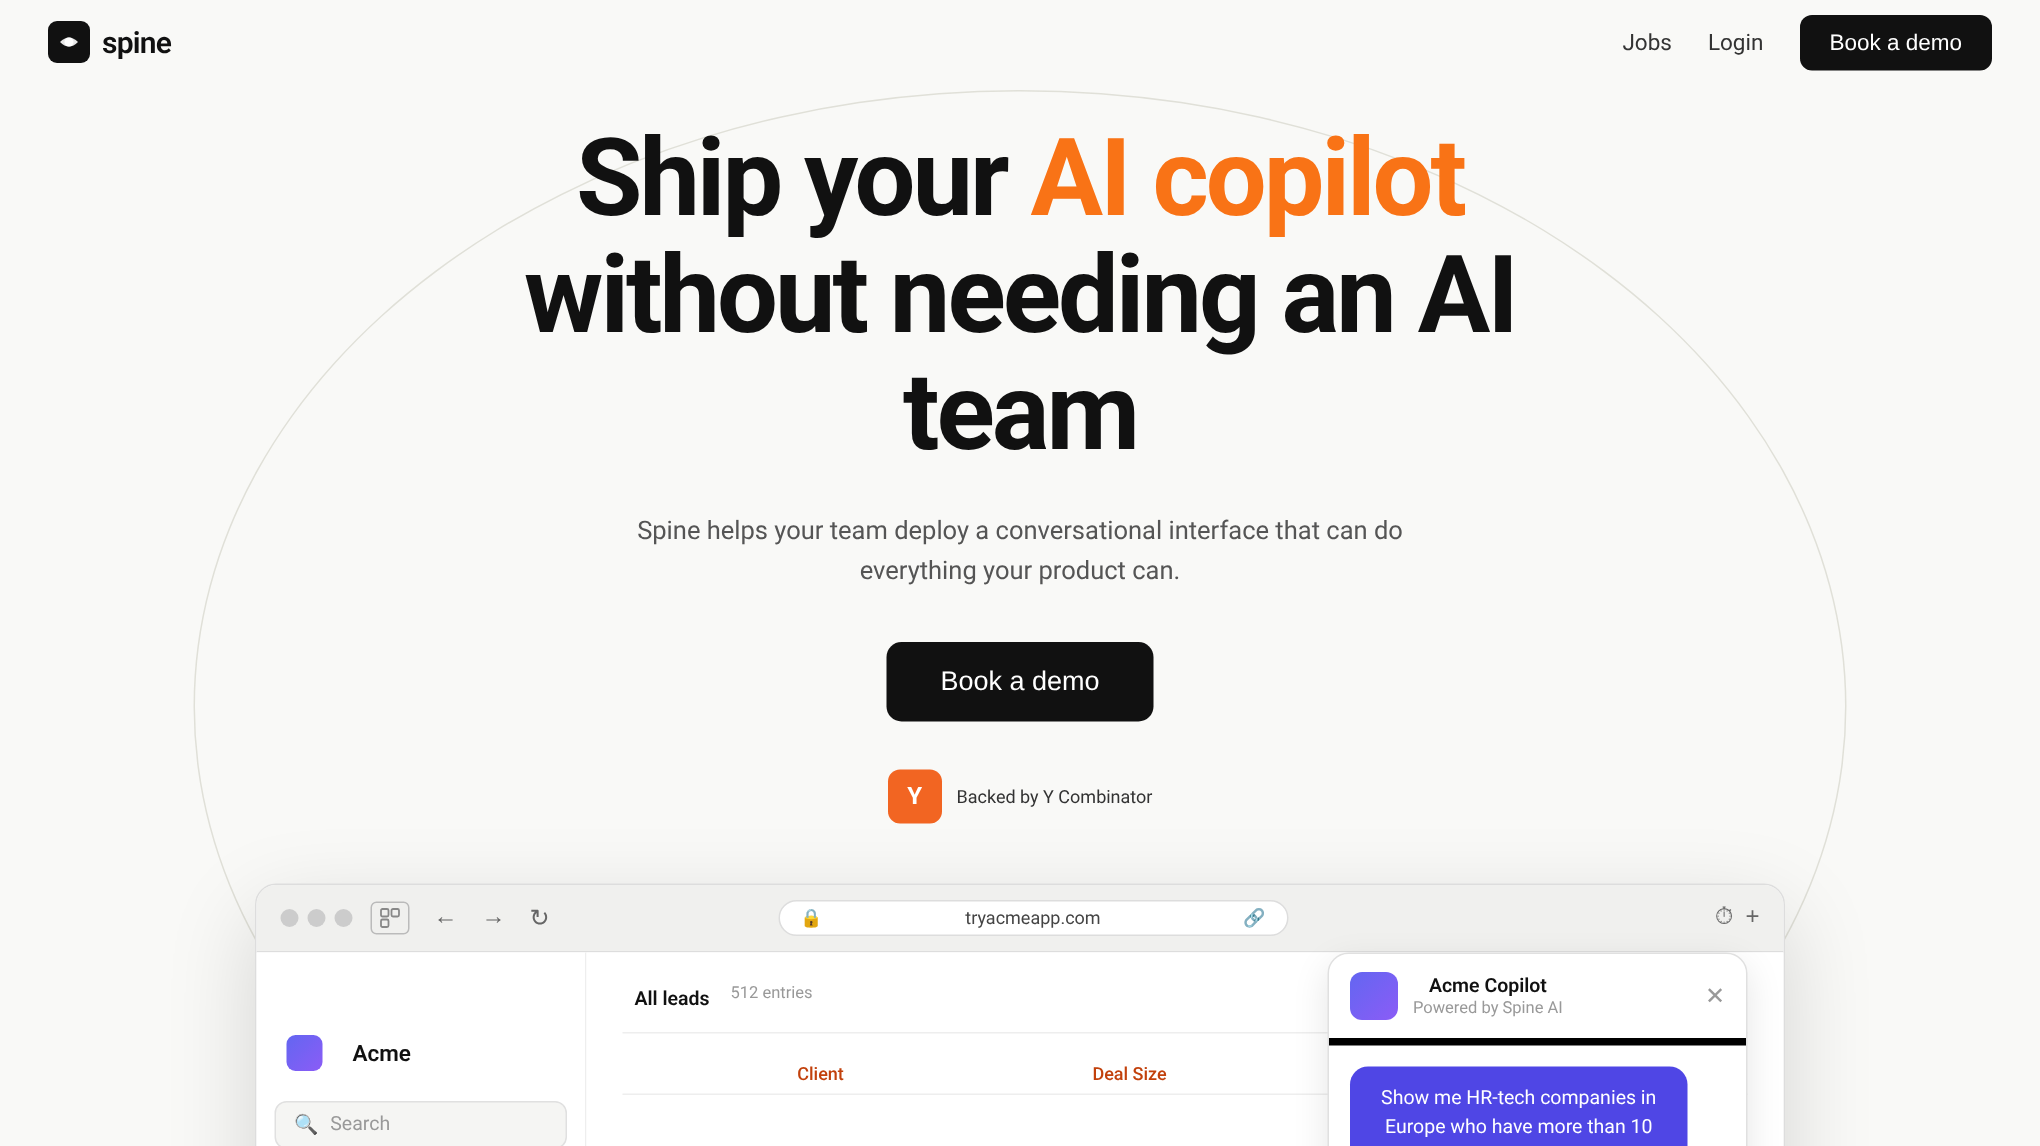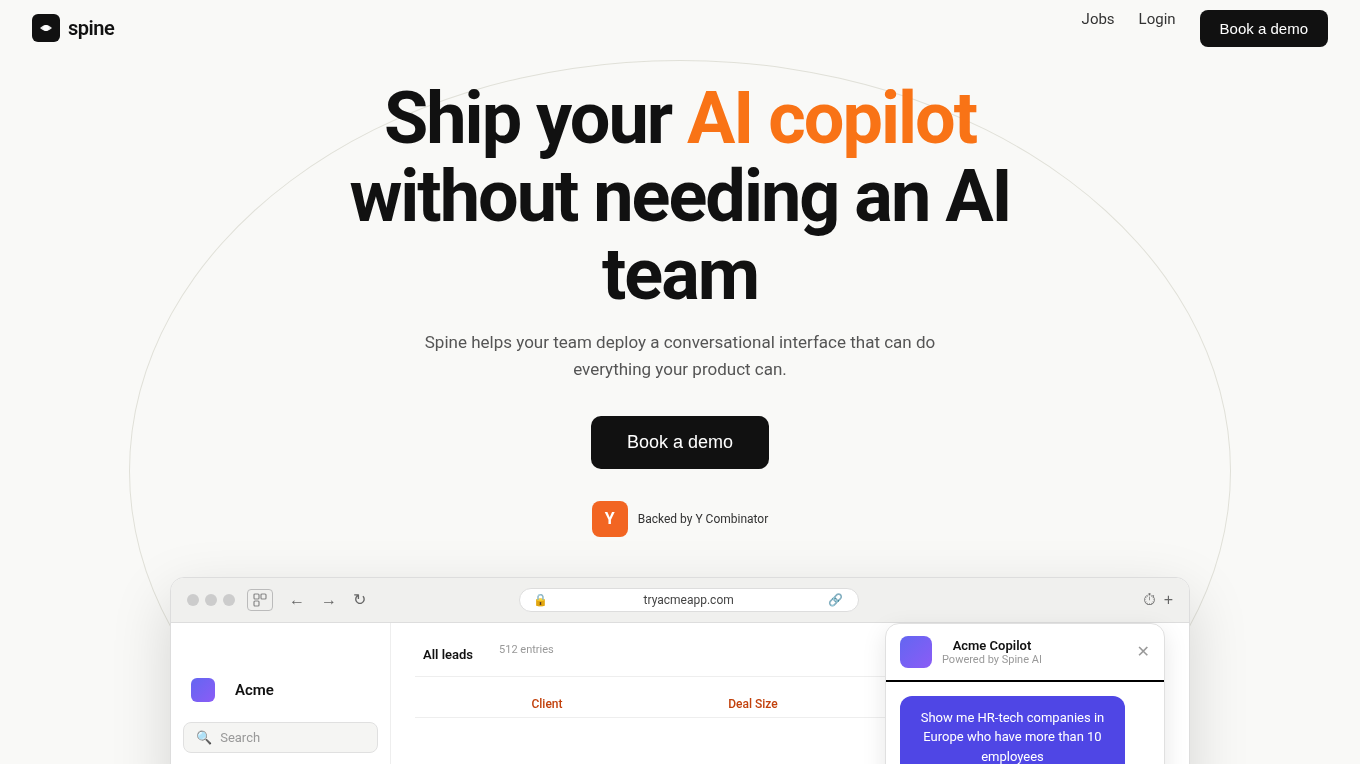--- a/index.html
+++ b/index.html
@@ -37,20 +37,21 @@
 
     .logo-text {
       font-size: 20px;
       font-weight: 600;
       color: #111;
       letter-spacing: -0.5px;
     }
 
     .nav-right {
       display: flex;
+      align-items: center;
       gap: 24px;
     }
 
     .nav-link {
       font-size: 15px;
       color: #333;
       text-decoration: none;
       cursor: pointer;
     }
 
@@ -103,21 +104,21 @@
       max-width: 860px;
       padding: 0 20px;
     }
 
     .hero-title {
       font-size: 72px;
       font-weight: 700;
       line-height: 1.08;
       letter-spacing: -2px;
       color: #111;
-      margin-bottom: 16px;
+      margin-bottom: 28px;
     }
 
     .hero-title .highlight {
       color: #f97316;
     }
 
     .hero-subtitle {
       font-size: 17px;
       color: #555;
       line-height: 1.6;
@@ -379,21 +380,21 @@
     }
 
     .leads-tab.active {
       font-weight: 600;
       color: #111;
     }
 
     .leads-count {
       font-size: 11px;
       color: #999;
-      margin-left: 12px;
+      margin-left: 0;
     }
 
     .leads-table-header {
       display: grid;
       grid-template-columns: 2fr 1fr 1.5fr 1fr;
       gap: 8px;
       padding: 6px 0;
       border-bottom: 1px solid #eee;
     }
 
@@ -415,21 +416,21 @@
       border-radius: 14px;
       box-shadow: 0 8px 24px rgba(0,0,0,0.1);
       overflow: hidden;
     }
 
     .copilot-header {
       display: flex;
       align-items: center;
       justify-content: space-between;
       padding: 12px 14px;
-      border-bottom: 2px solid #000000;
+      border-bottom: 5px solid #000000;
     }
 
     .copilot-header-left {
       display: flex;
       align-items: center;
       gap: 10px;
     }
 
     .copilot-avatar {
       width: 32px;

